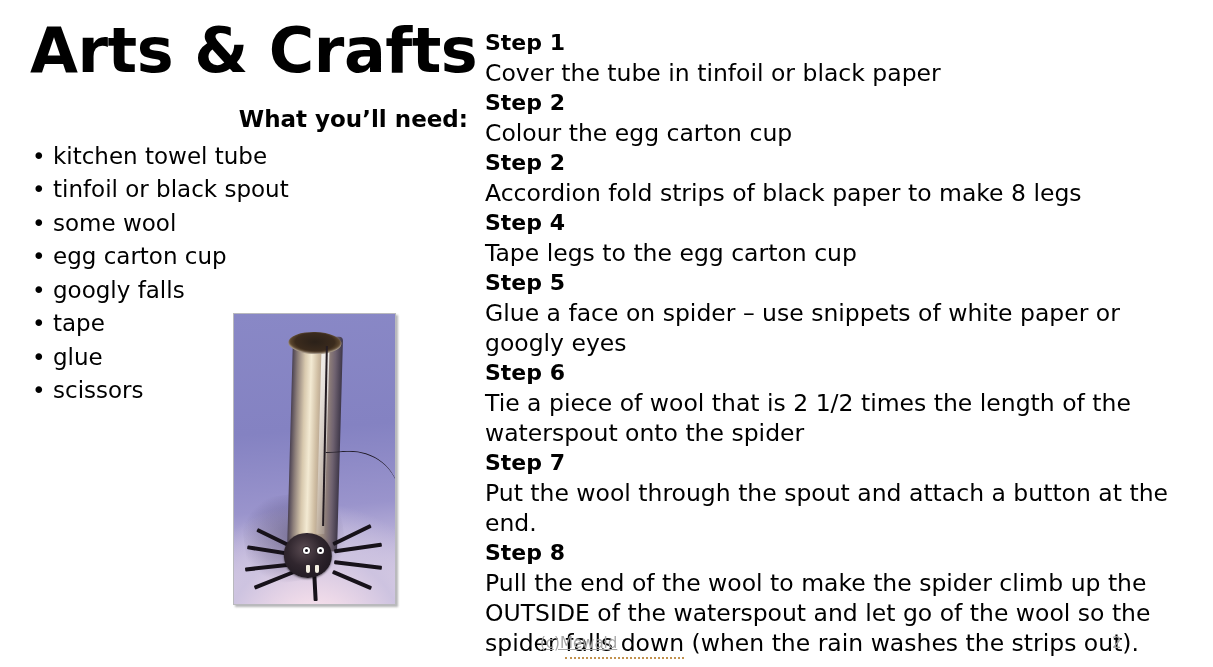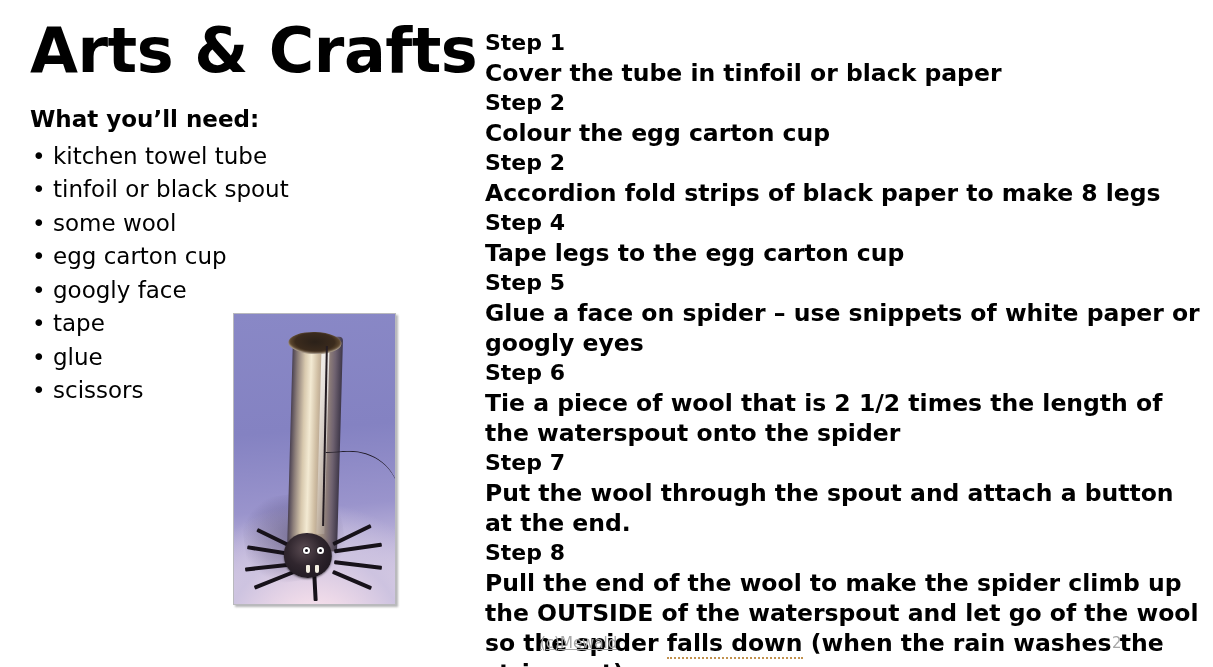--- a/index.html
+++ b/index.html
@@ -35,20 +35,21 @@
     letter-spacing: -0.5px;
     margin: 0 0 22px 2px;
     color: #000;
     white-space: nowrap;
   }
   #needs-heading {
     font-size: 23px;
     font-weight: bold;
     margin: 0 0 6px 2px;
     line-height: 1.25;
+    text-align: right;
   }
   #needs-list {
     list-style: none;
     margin: 0;
     padding: 0;
   }
   #needs-list li {
     position: relative;
     font-size: 23px;
     line-height: 33.5px;
@@ -201,21 +202,21 @@
   }
   .step-block { margin: 0; }
   .step-title {
     font-size: 22px;
     font-weight: bold;
     line-height: 30px;
     margin: 0;
   }
   .step-text {
     font-size: 23.5px;
-    font-weight: bold;
+    font-weight: normal;
     line-height: 30px;
     margin: 0;
   }
   .squiggle {
     border-bottom: 2px dotted #c2924f;
     padding-bottom: 0px;
   }
 
   
   #footer-credit {
@@ -254,21 +255,21 @@
       <li>
         <span class="bullet">•</span>
         <span>some wool</span>
       </li>
       <li>
         <span class="bullet">•</span>
         <span>egg carton cup</span>
       </li>
       <li>
         <span class="bullet">•</span>
-        <span>googly face</span>
+        <span>googly falls</span>
       </li>
       <li>
         <span class="bullet">•</span>
         <span>tape</span>
       </li>
       <li>
         <span class="bullet">•</span>
         <span>glue</span>
       </li>
       <li>

